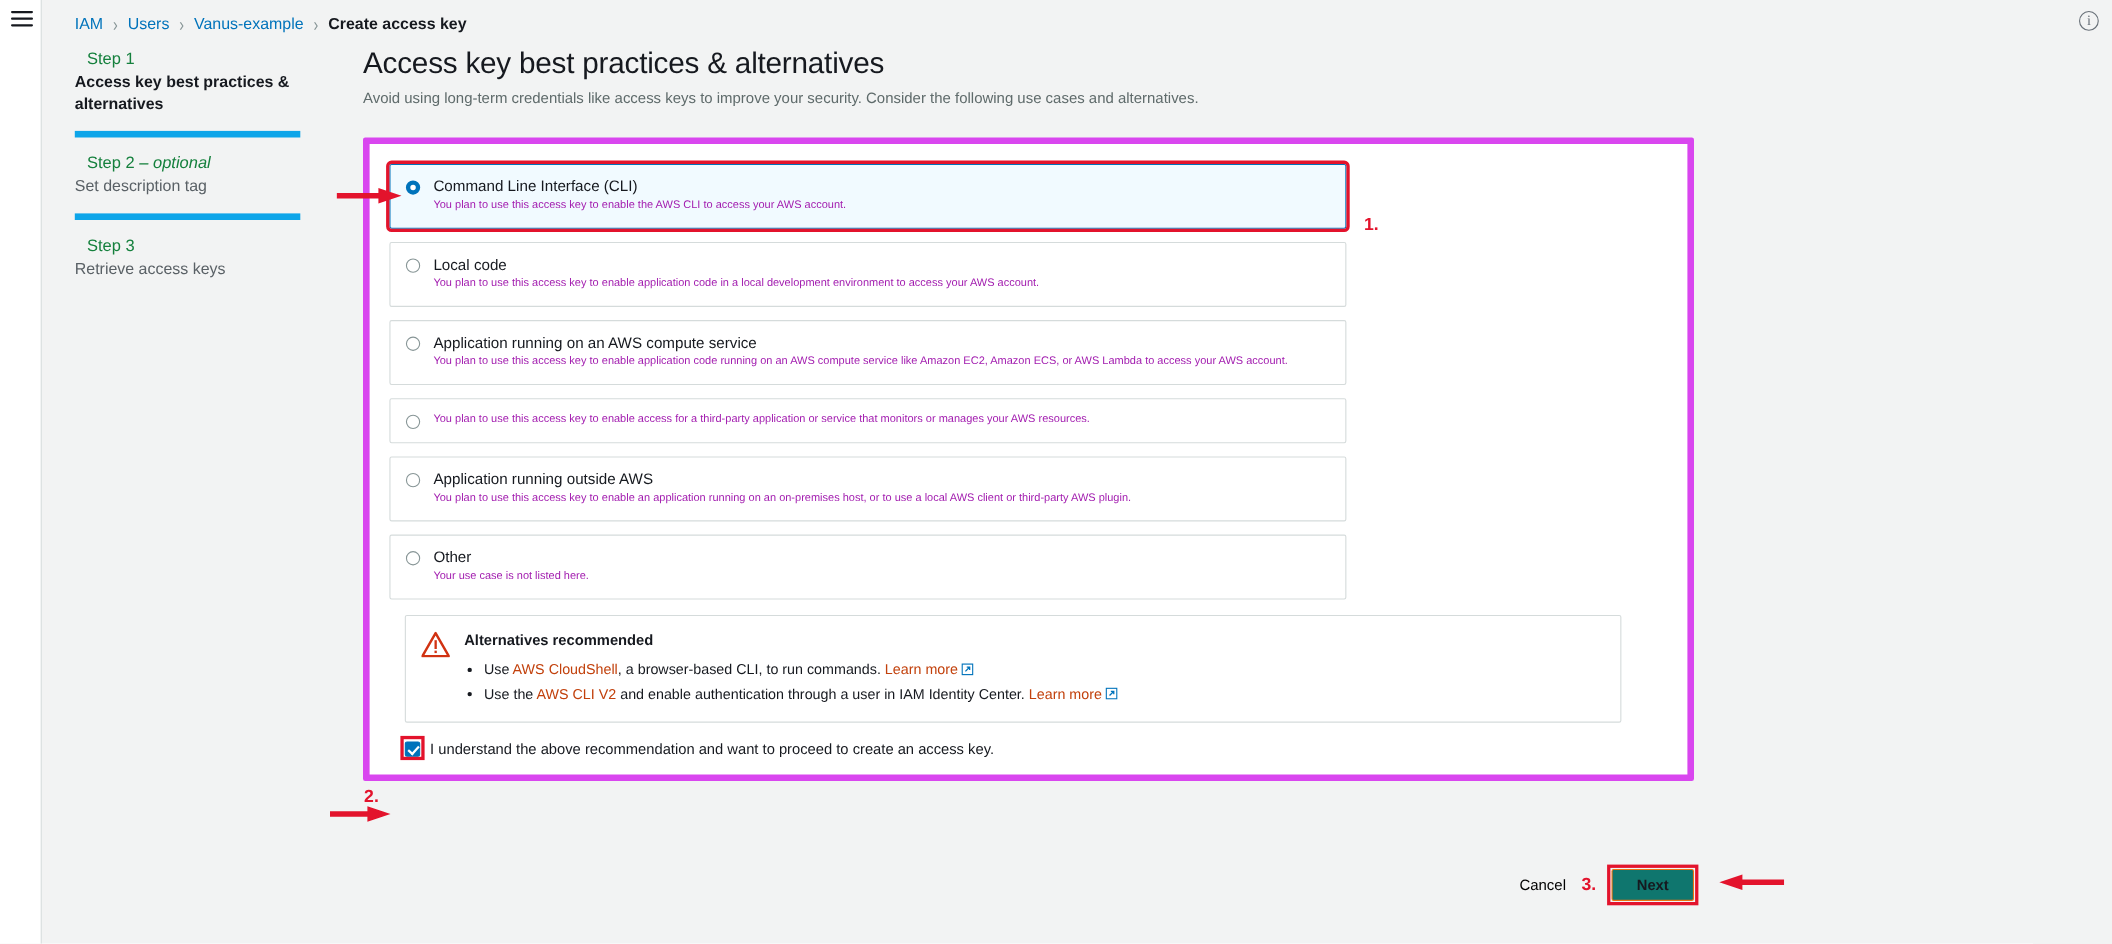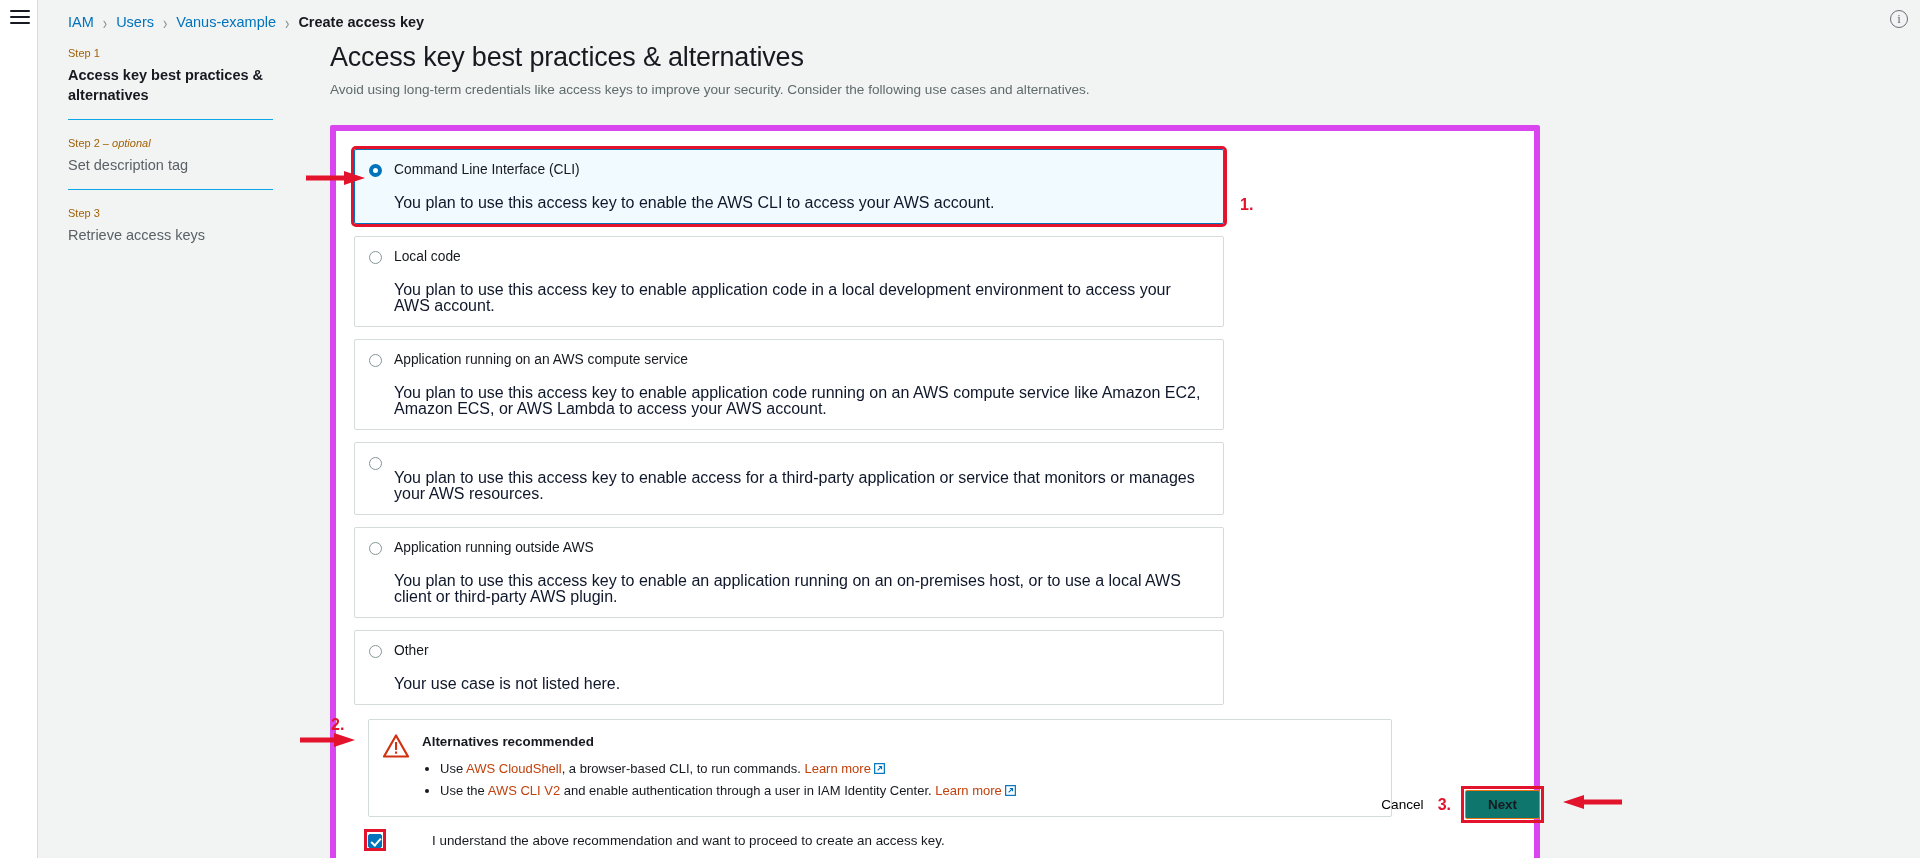--- a/index.html
+++ b/index.html
@@ -35,22 +35,22 @@
   .breadcrumb a { color:#0073bb; text-decoration:none; cursor:pointer; }
   .breadcrumb .sep {
     display:inline-block; color:#879596; margin:0 9px; font-size:13px;
     transform: scaleY(1.35);
   }
   .breadcrumb .current { color:#16191f; font-weight:700; }
 
   
   .steps { position:absolute; left:68px; top:44px; width:205px; }
   .step { padding: 0 0 14px 0; }
-  .step + .step { padding-top:14px; border-top:1px solid #0ea5e9; }
-  .step-num { font-size:11px; color:#a16207; line-height:19px; }
+  .step + .step { padding-top:14px; border-top:6px solid #0ea5e9; }
+  .step-num { font-size:15px; color:#15803d; line-height:19px;margin-left:11px; }
   .step-num i { font-style:italic; }
   .step-title { font-size:14.5px; color:#5a6166; line-height:20px; margin-top:2px; }
   .step.active .step-title { color:#16191f; font-weight:700; }
 
   
   .main { position:absolute; left:330px; top:42px; width:1210px; }
   .page-title { font-size:27px; font-weight:400; color:#16191f; letter-spacing:-0.2px; }
   .page-sub { font-size:13.6px; color:#5f6b6b; margin-top:8px; line-height:18px; }
 
   .panel {
@@ -67,37 +67,37 @@
   .opt.selected { background:#f1faff; border-color:#0073bb; }
   .opt.highlight { outline:3px solid #e3132c; outline-offset:0px; }
   .opt-row { display:flex; align-items:flex-start; }
   .radio {
     width:13px; height:13px; border-radius:50%; border:1.6px solid #879596;
     background:#fff; margin-top:3px; flex:0 0 auto; cursor:pointer;
   }
   .radio.on { border:4px solid #0073bb; background:#ffffff; }
   .opt-text { margin-left:12px; }
   .opt-label { font-size:13.8px; color:#16191f; line-height:18px; }
-  .opt-desc { font-size:16px; color:#0f172a; line-height:16px; margin-top:16px; max-width:840px; }
+  .opt-desc { font-size:10px; color:#a21caf; line-height:16px; margin-top:0; max-width:840px; }
 
   
   .alert {
-    width:1024px; margin:14px 0 0 14px;
+    width:1106px; margin:14px 0 0 14px;
     border:1px solid #d5dbdb; border-radius:2px; background:#ffffff;
     padding:13px 14px 14px 14px; display:flex; gap:13px;
   }
   .warn-icon { width:26px; height:24px; flex:0 0 auto; margin-top:1px; }
   .alert-title { font-size:13.4px; font-weight:700; color:#16191f; line-height:18px; }
   .alert ul { margin:7px 0 0 18px; }
   .alert li { font-size:13px; color:#16191f; line-height:22px; }
   .alert a { color:#c2410c; text-decoration:none; cursor:pointer; }
   .ext { display:inline-block; width:11px; height:11px; vertical-align:-1px; margin-left:3px; }
 
   
-  .ack-row { position:relative; display:flex; align-items:center; margin:16px 0 0 14px; padding-bottom:16px;gap:41px; }
+  .ack-row { position:relative; display:flex; align-items:center; margin:16px 0 0 14px; padding-bottom:16px; }
   .cb {
     width:14px; height:14px; background:#0073bb; border:1px solid #0073bb; border-radius:2px;
     position:relative; flex:0 0 auto; cursor:pointer;
   }
   .cb:after {
     content:""; position:absolute; left:4px; top:1px; width:4px; height:8px;
     border:solid #fff; border-width:0 2px 2px 0; transform:rotate(42deg);
   }
   .ack-label { font-size:13.4px; color:#16191f; margin-left:9px; }
   .cb-highlight { position:absolute; left:-4px; top:-4px; width:22px; height:22px; border:3px solid #e3132c; }

